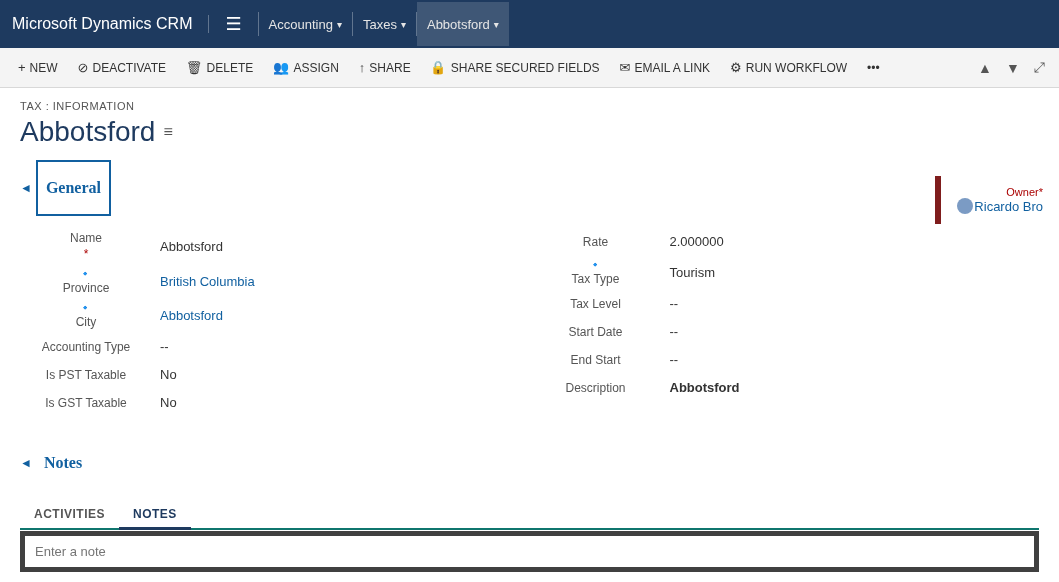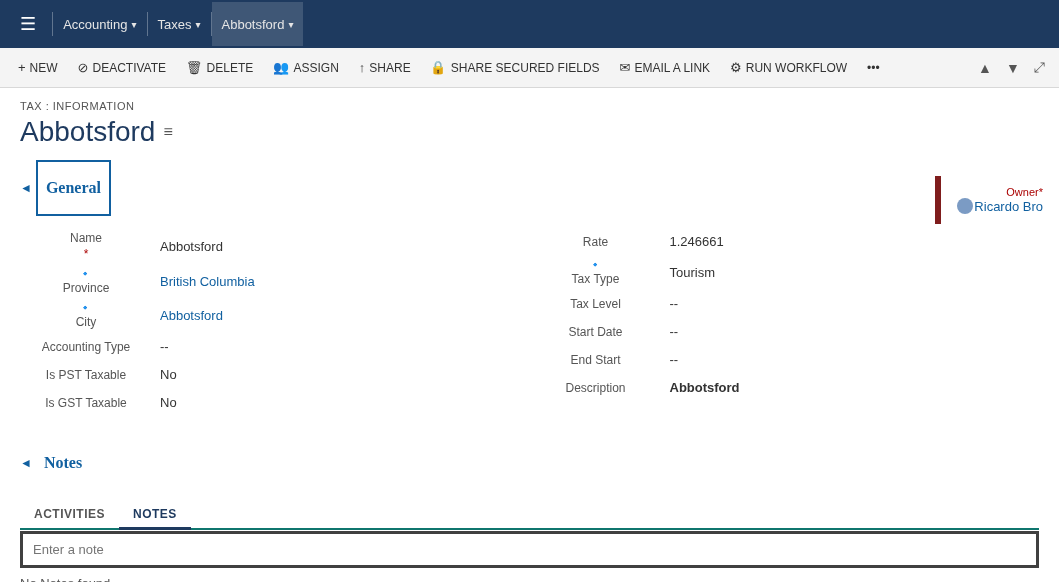--- a/index.html
+++ b/index.html
@@ -220,21 +220,21 @@
       text-transform: uppercase;
       letter-spacing: 0.5px;
     }
     .tab.active {
       border-bottom: 3px solid #1e3a5f;
       color: #1e3a5f;
       margin-bottom: -2px;
     }
     .note-input {
       width: 100%;
-      border: 3px solid #404040;
+      border: 5px solid #404040;
       padding: 8px 10px;
       font-size: 13px;
       color: #999;
       outline: none;
       margin-top: 1px;
     }
     .no-notes {
       font-size: 13px;
       color: #555;
       padding: 8px 0;
@@ -242,20 +242,21 @@
 
     
     .main-wrapper {
       position: relative;
     }
   </style>
 </head>
 <body>
 
 <nav class="top-nav">
+  <span class="app-title">Microsoft Dynamics CRM</span>
   <button class="hamburger-btn">☰</button>
   <div class="nav-separator"></div>
   <a class="nav-item">
     <span>Accounting</span>
     <span class="dropdown-arrow">▾</span>
   </a>
   <div class="nav-separator"></div>
   <a class="nav-item">
     <span>Taxes</span>
     <span class="dropdown-arrow">▾</span>
@@ -377,21 +378,21 @@
         <div class="form-row">
           <span class="field-label">Is GST Taxable</span>
           <span class="field-value">No</span>
         </div>
       </div>
 
       <div class="form-col">
 
         <div class="form-row">
           <span class="field-label">Rate</span>
-          <span class="field-value">1.246661</span>
+          <span class="field-value">2.000000</span>
         </div>
 
         <div class="form-row">
           <span class="field-label">
             <span class="info-icon">🔹</span>
             <span>Tax Type</span>
           </span>
           <span class="field-value">Tourism</span>
         </div>
 

